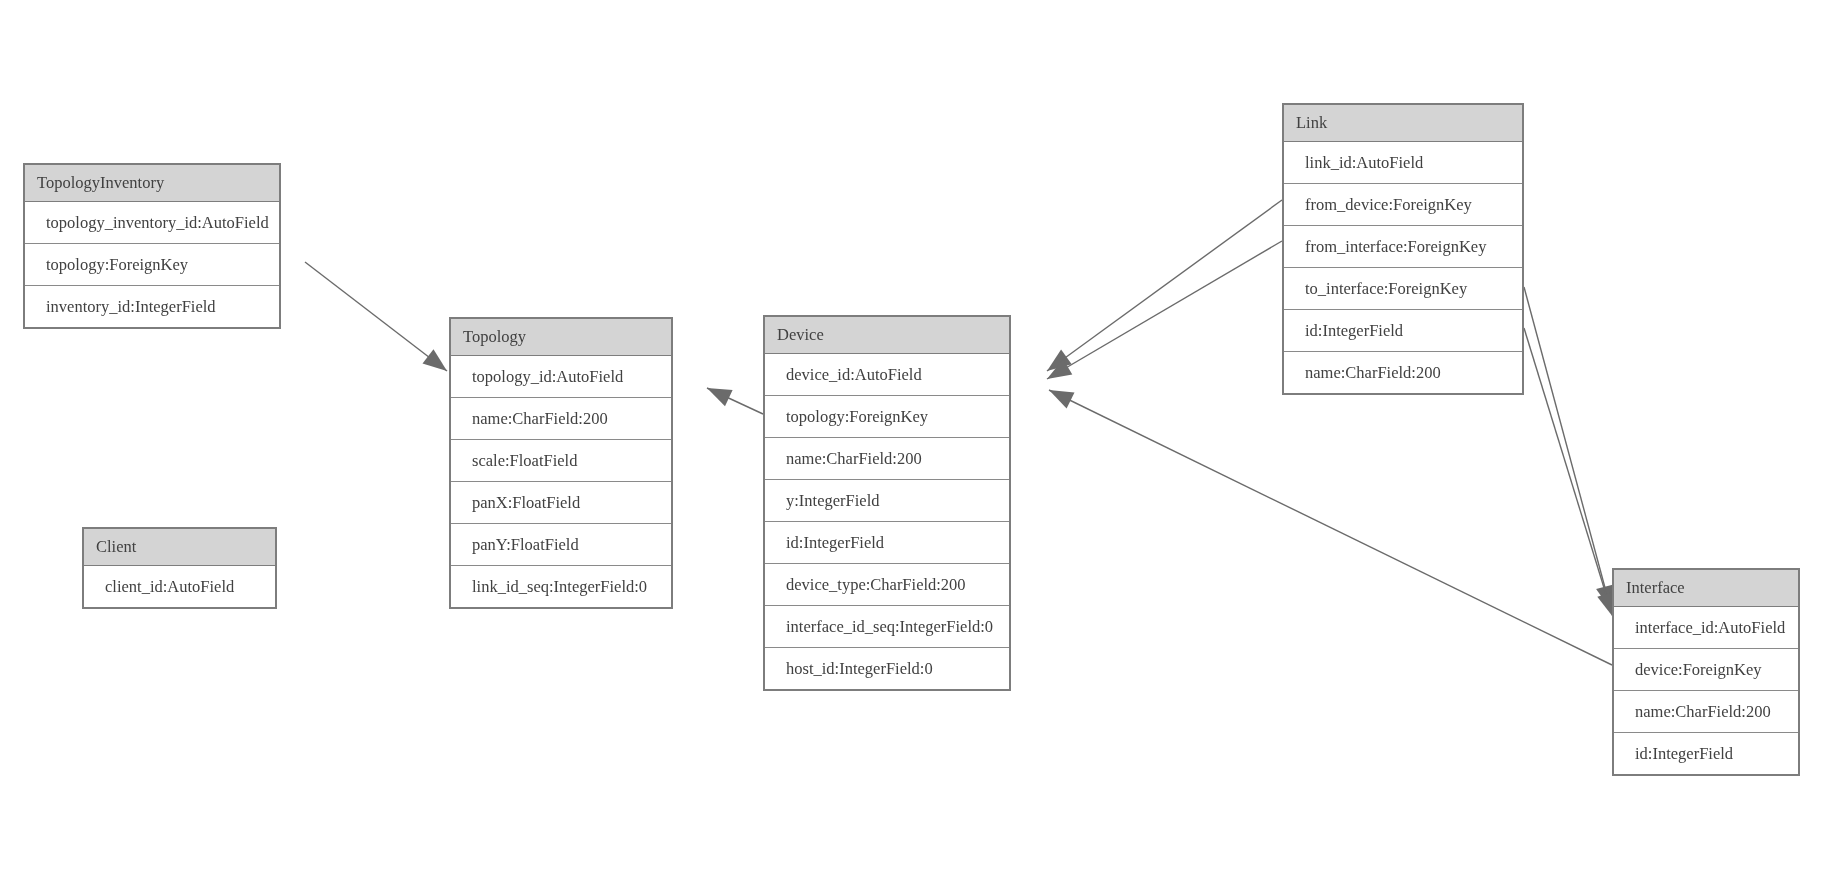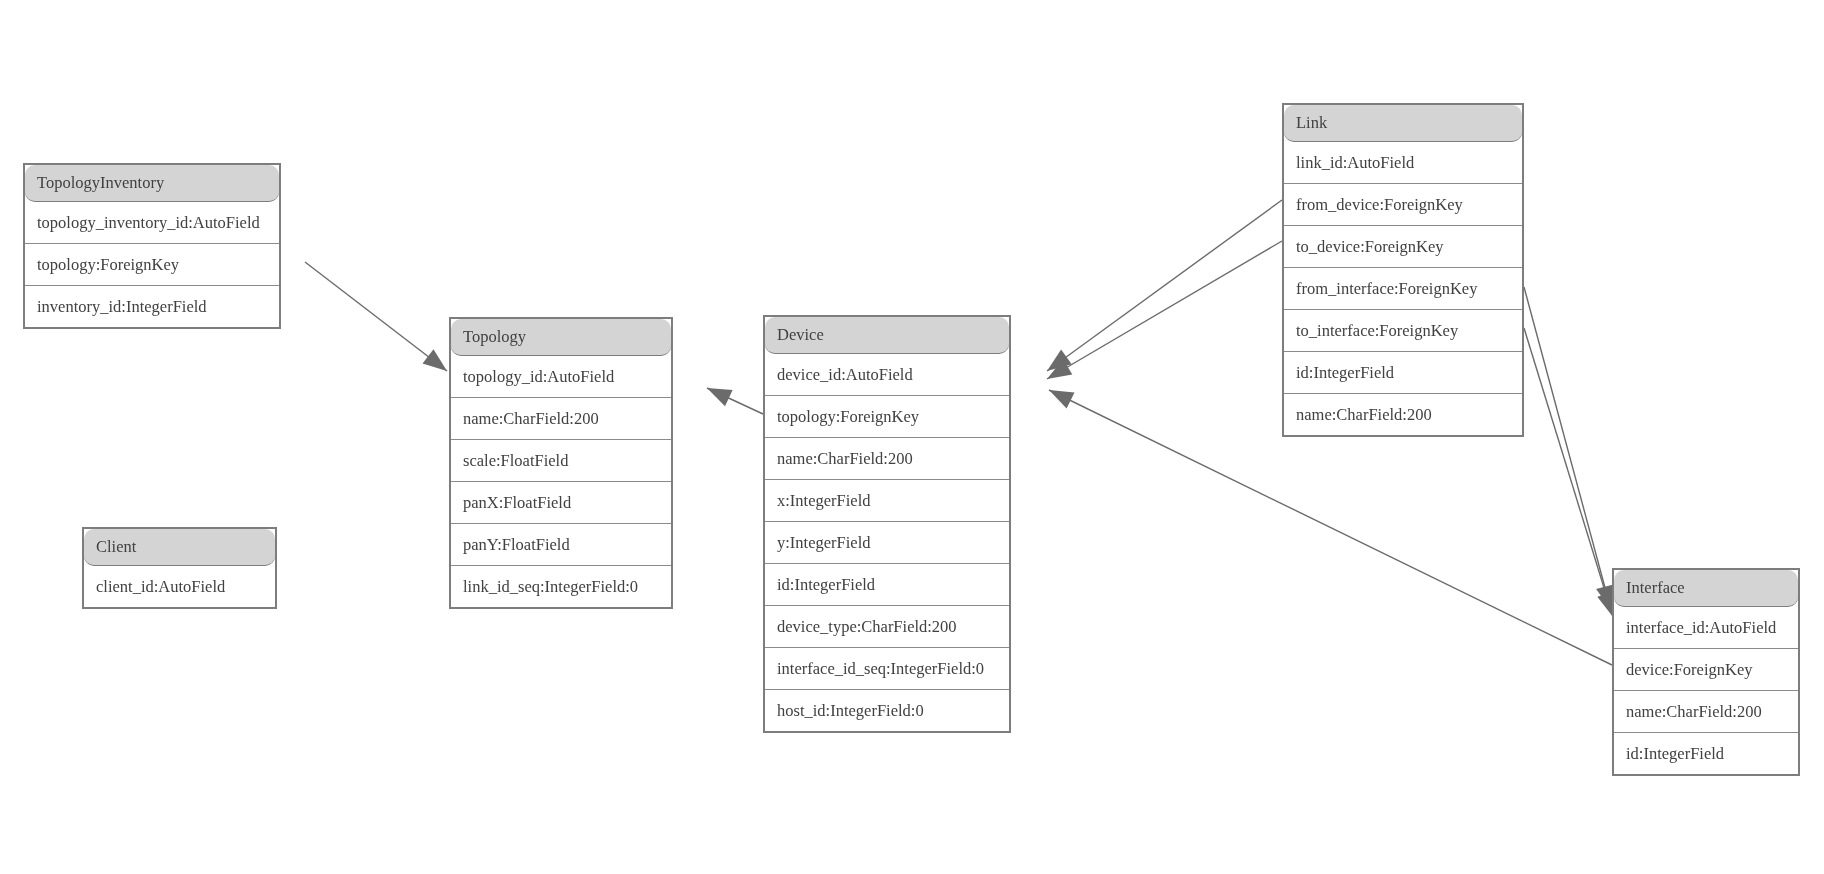--- a/index.html
+++ b/index.html
@@ -33,27 +33,26 @@
   }
   .entity-title {
     height: 36px;
     display: flex;
     align-items: center;
     padding: 0 12px;
     background: #d4d4d4;
     border-bottom: 1px solid #7d7d7d;
     white-space: nowrap;
     overflow: hidden;
-    border-radius: 10px;
   }
   .entity-row {
     height: 41px;
     display: flex;
     align-items: center;
-    padding: 0 12px;
+    padding: 0 21px;
     border-bottom: 1px solid #8a8a8a;
     white-space: nowrap;
     overflow: hidden;
   }
   .entity-row:last-child {
     border-bottom: none;
   }
   .edge-line {
     stroke: #6b6b6b;
     stroke-width: 1.4;
@@ -113,33 +112,31 @@
   <div class="entity" style="left:82px; top:527px; width:195px;">
     <div class="entity-title">Client</div>
     <div class="entity-row">client_id:AutoField</div>
   </div>
 
   <div class="entity" style="left:763px; top:315px; width:248px;">
     <div class="entity-title">Device</div>
     <div class="entity-row">device_id:AutoField</div>
     <div class="entity-row">topology:ForeignKey</div>
     <div class="entity-row">name:CharField:200</div>
-    <div class="entity-row">x:IntegerField</div>
     <div class="entity-row">y:IntegerField</div>
     <div class="entity-row">id:IntegerField</div>
     <div class="entity-row">device_type:CharField:200</div>
     <div class="entity-row">interface_id_seq:IntegerField:0</div>
     <div class="entity-row">host_id:IntegerField:0</div>
   </div>
 
   <div class="entity" style="left:1282px; top:103px; width:242px;">
     <div class="entity-title">Link</div>
     <div class="entity-row">link_id:AutoField</div>
     <div class="entity-row">from_device:ForeignKey</div>
-    <div class="entity-row">to_device:ForeignKey</div>
     <div class="entity-row">from_interface:ForeignKey</div>
     <div class="entity-row">to_interface:ForeignKey</div>
     <div class="entity-row">id:IntegerField</div>
     <div class="entity-row">name:CharField:200</div>
   </div>
 
   <div class="entity" style="left:1612px; top:568px; width:188px;">
     <div class="entity-title">Interface</div>
     <div class="entity-row">interface_id:AutoField</div>
     <div class="entity-row">device:ForeignKey</div>

